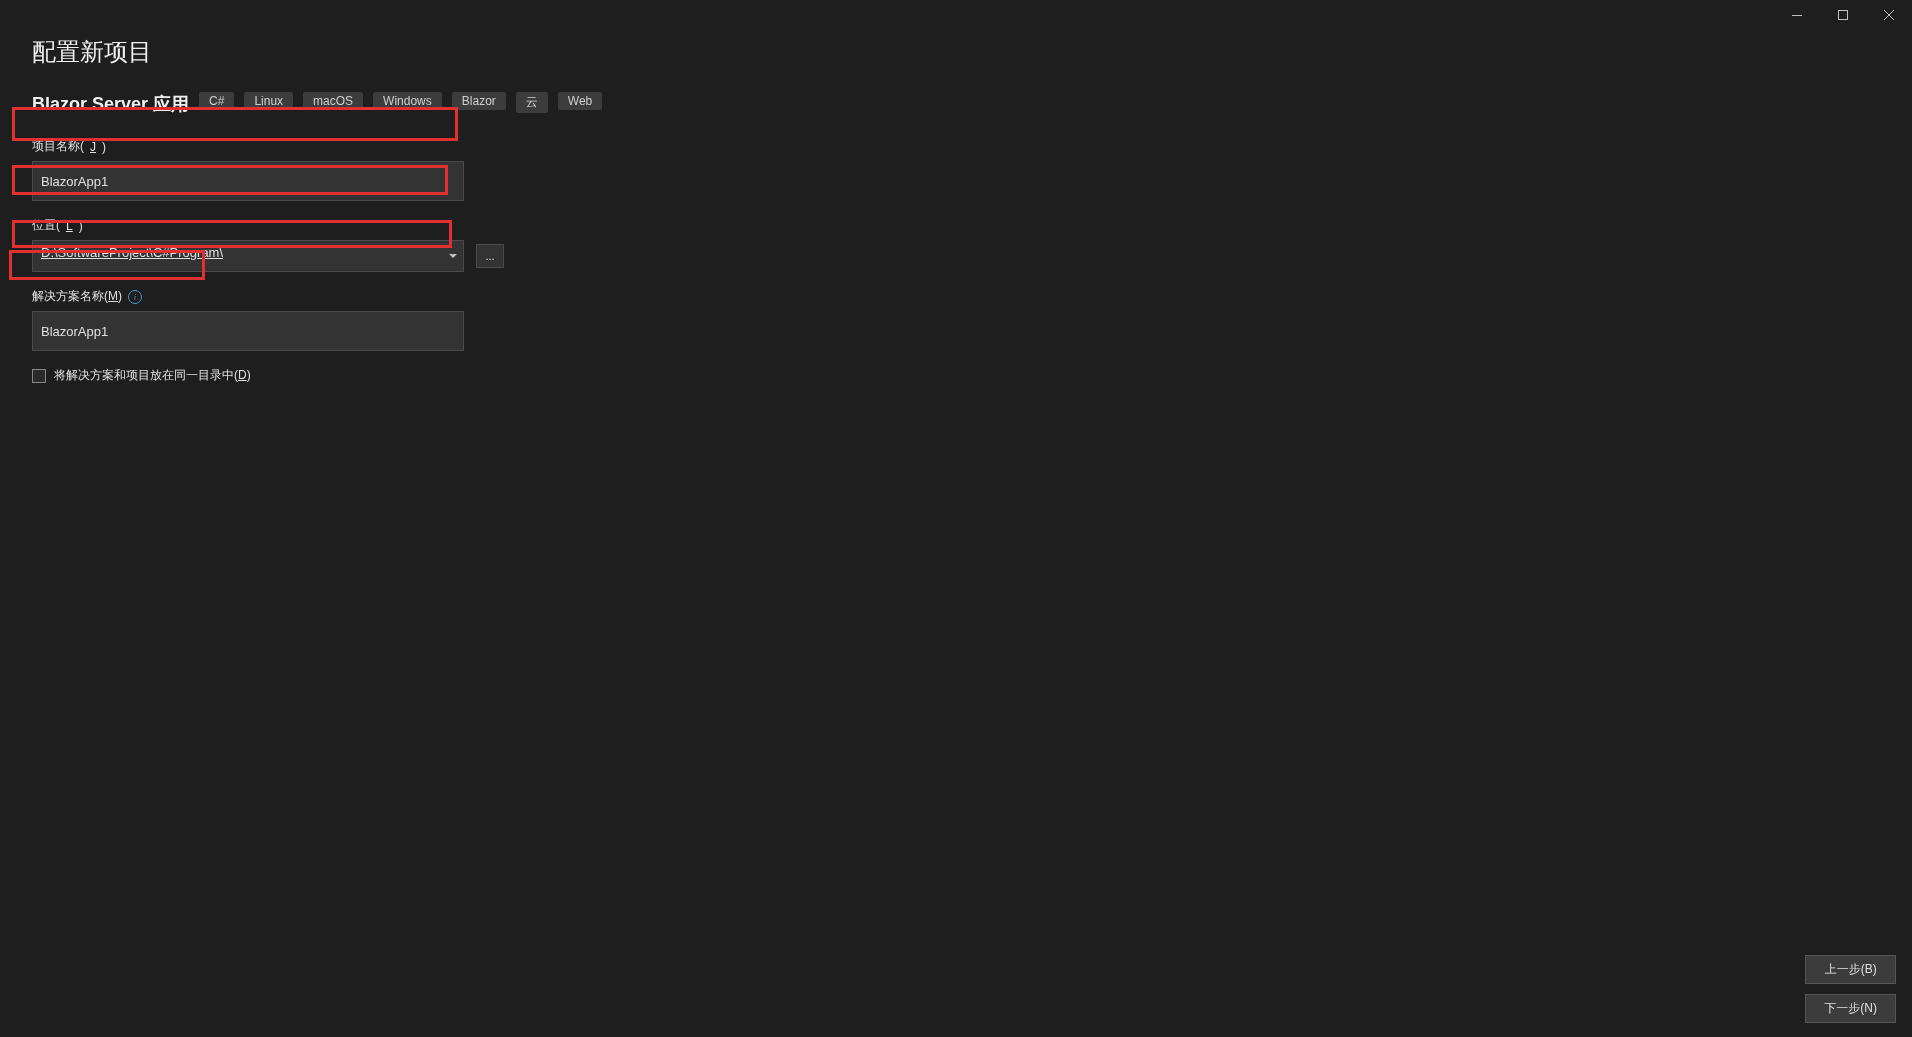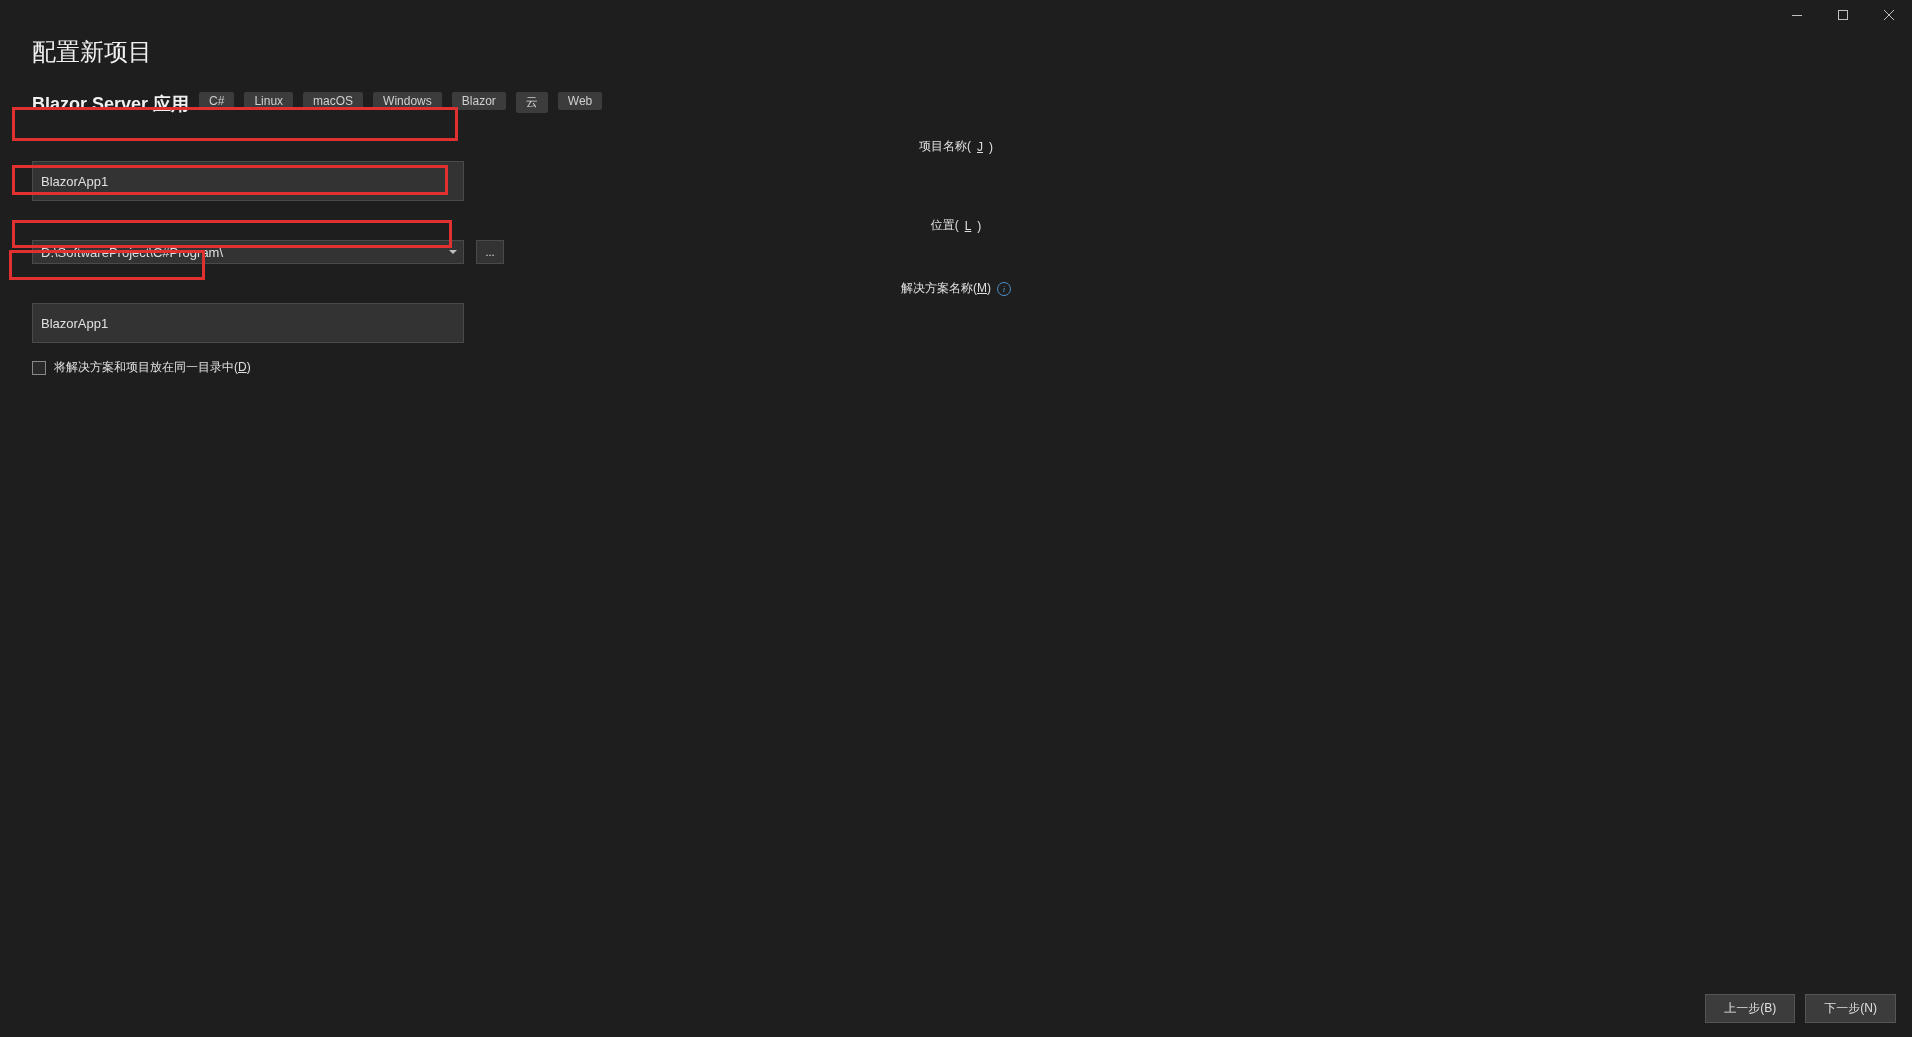--- a/index.html
+++ b/index.html
@@ -64,21 +64,20 @@
       margin-bottom: 16px;
       position: relative;
     }
     .field-label {
       font-size: 12px;
       color: #e0e0e0;
       margin-bottom: 6px;
       display: flex;
       align-items: center;
       gap: 6px;
-      justify-content: center;
     }
     .underline {
       text-decoration: underline;
     }
     .info-icon {
       width: 14px;
       height: 14px;
       border-radius: 50%;
       border: 1px solid #5090cc;
       color: #5090cc;
@@ -104,23 +103,24 @@
       align-items: center;
       gap: 12px;
     }
     .dropdown {
       background-color: #333333;
       border: 1px solid #4a4a4a;
       color: #e0e0e0;
       padding: 4px 20px 4px 8px;
       font-size: 13px;
       width: 432px;
-      height: 24px;
+      height: 32px;
       position: relative;
       cursor: pointer;
+      text-decoration: underline;
     }
     .dropdown-arrow {
       position: absolute;
       right: 6px;
       top: 50%;
       transform: translateY(-50%);
       width: 0;
       height: 0;
       border-left: 4px solid transparent;
       border-right: 4px solid transparent;
@@ -160,20 +160,21 @@
     .hl1 { left: 12px; top: 107px; width: 446px; height: 34px; }
     .hl2 { left: 12px; top: 165px; width: 436px; height: 30px; }
     .hl3 { left: 12px; top: 220px; width: 440px; height: 28px; }
     .hl4 { left: 9px; top: 250px; width: 196px; height: 30px; }
     .footer {
       position: absolute;
       bottom: 14px;
       right: 16px;
       display: flex;
       gap: 10px;
+      flex-direction: column;
     }
     .footer-btn {
       background-color: #3c3c3c;
       border: 1px solid #555;
       color: #e0e0e0;
       padding: 5px 18px;
       font-size: 12px;
       cursor: pointer;
     }
   </style>

